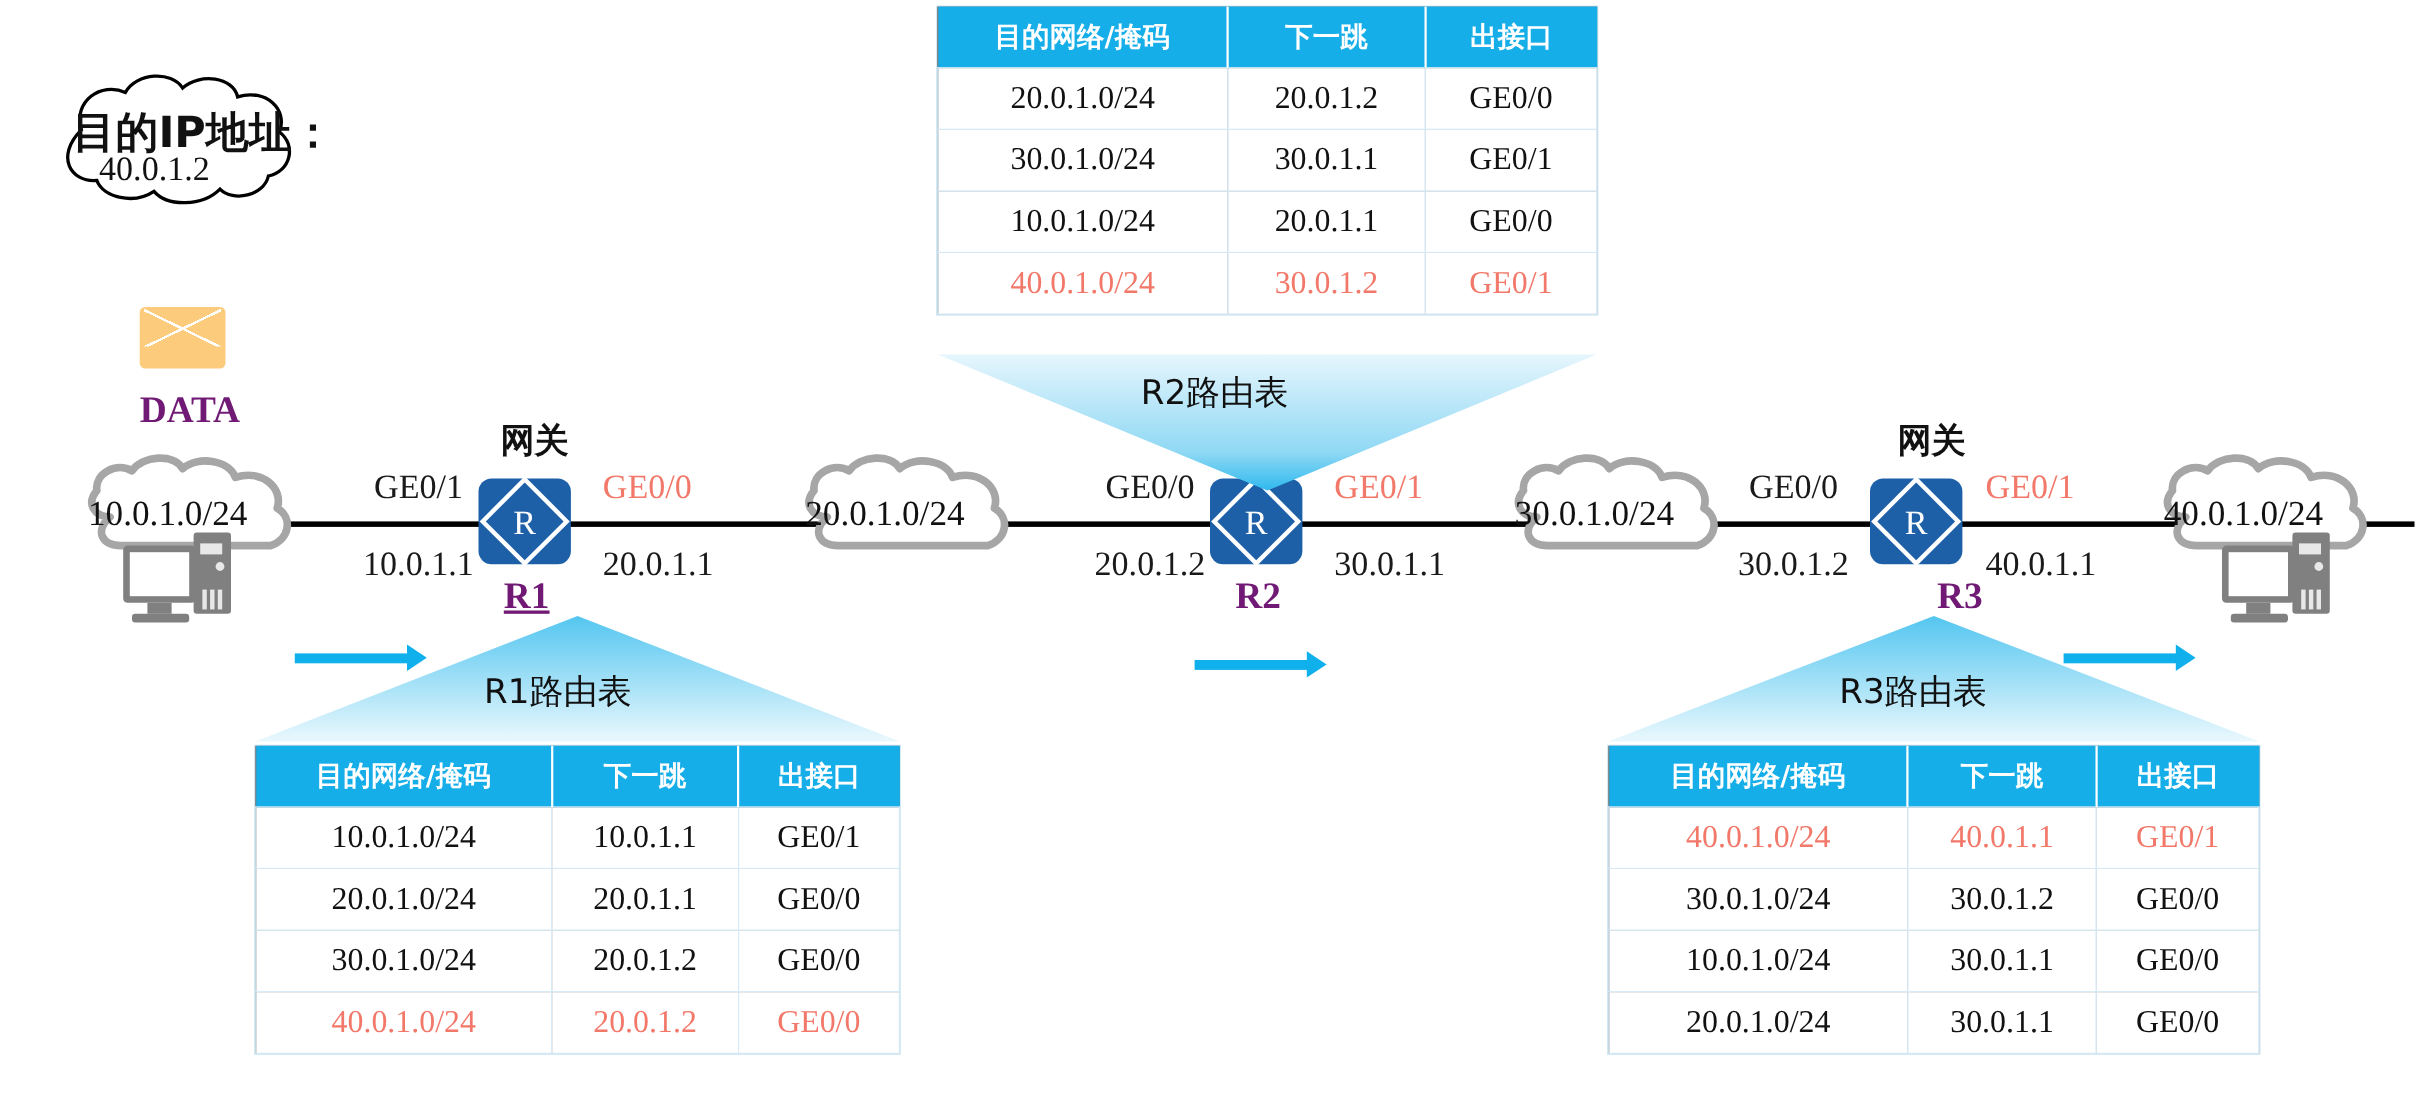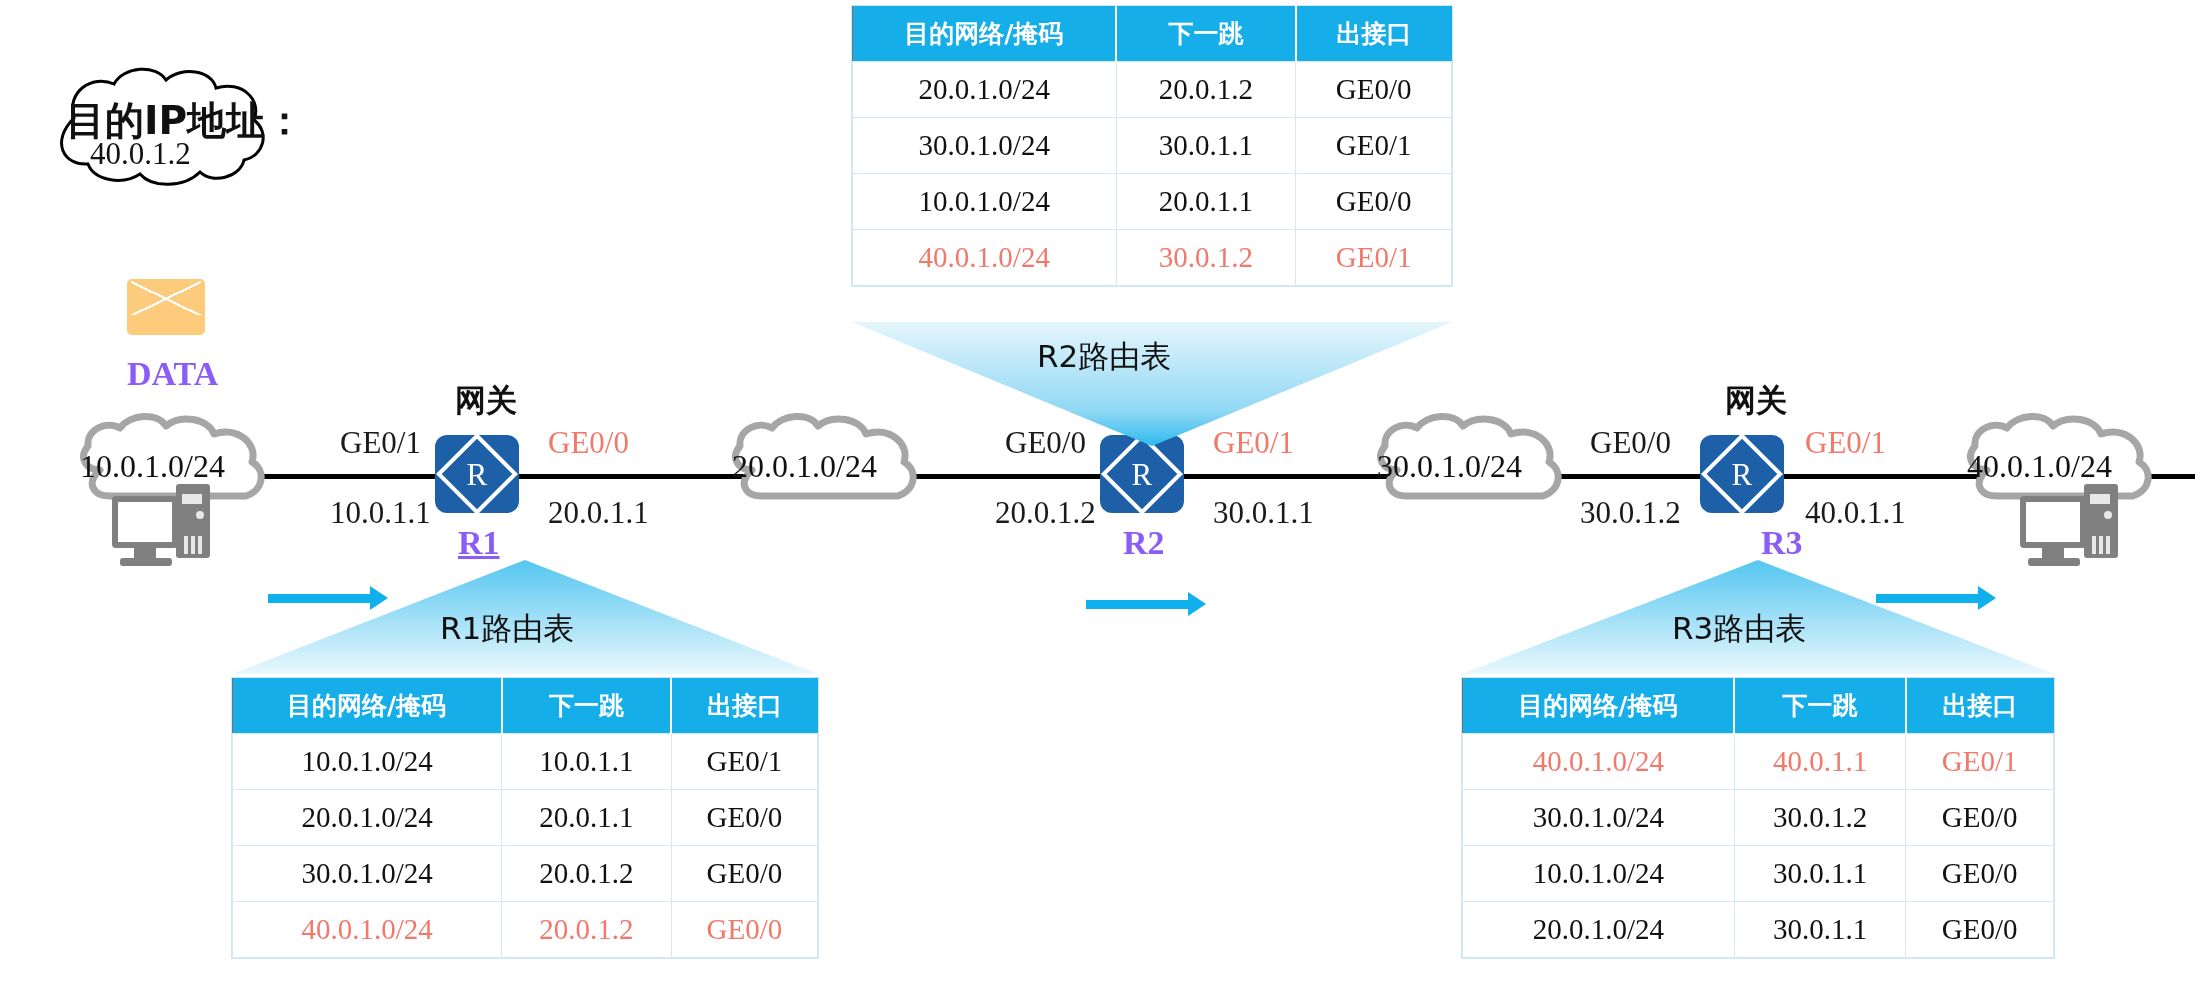--- a/index.html
+++ b/index.html
@@ -5,21 +5,21 @@
   html,body{margin:0;padding:0;background:#fff;}
   body{width:2195px;height:1006px;position:relative;overflow:hidden;
        font-family:"Liberation Serif","DejaVu Serif",serif;}
   .abs{position:absolute;}
 
   
   .lbl{font-size:31px;color:#1a1a1a;white-space:nowrap;}
   .lbl-red{font-size:31px;color:#F2786A;white-space:nowrap;}
   .lbl-cn{font-family:"DejaVu Sans","Liberation Sans",sans-serif;
           font-size:31px;color:#111;white-space:nowrap;font-weight:700;}
-  .rname{font-size:34px;color:#8b5cf6;font-weight:700;white-space:nowrap;}
+  .rname{font-size:34px;color:#701a75;font-weight:700;white-space:nowrap;}
   .cloudtxt{font-size:32px;color:#111;white-space:nowrap;}
 
   
   .trunk{position:absolute;height:5px;background:#000;}
 
   
   .router{position:absolute;width:84px;height:78px;border-radius:12px;
           background:#1E60A8;display:flex;align-items:center;justify-content:center;}
   .router .diam{width:50px;height:50px;border:4px solid #fff;
           transform:rotate(45deg);display:flex;align-items:center;justify-content:center;}

